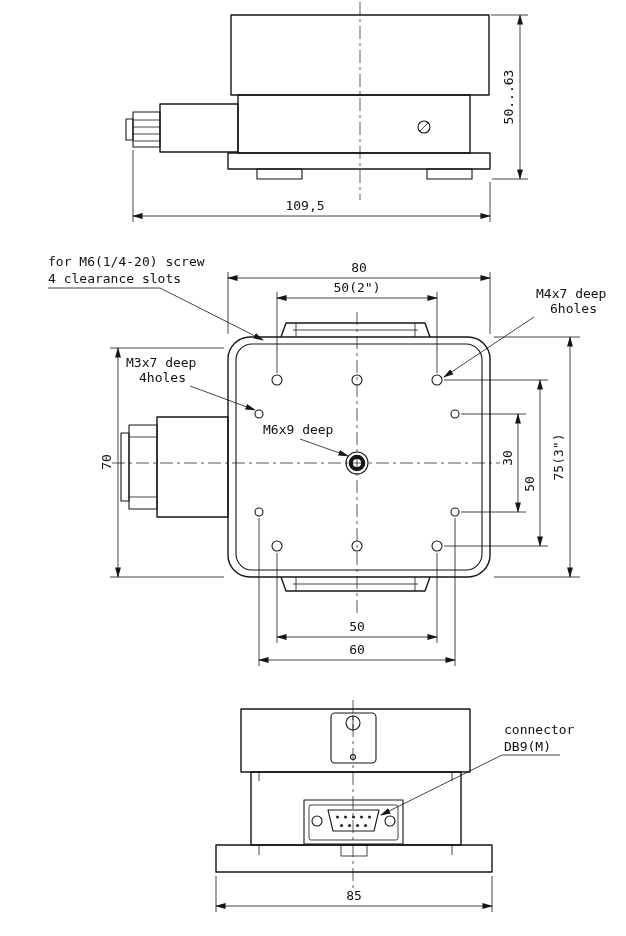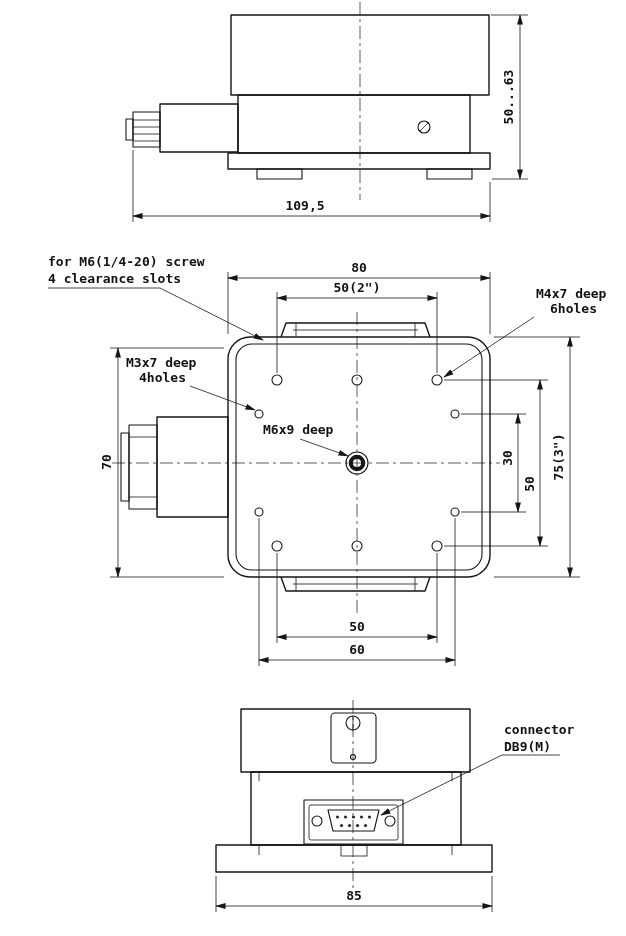--- a/index.html
+++ b/index.html
@@ -1,17 +1,17 @@
 <!DOCTYPE html>
 <html><head>
 <meta charset="utf-8">
 <style>
   html,body{margin:0;padding:0;background:#ffffff;}
   .sheet{width:626px;height:936px;background:#ffffff;position:relative;overflow:hidden;
-         font-family:"DejaVu Sans Mono", monospace;font-weight:bold;}
+         font-family:"DejaVu Sans Mono", monospace;}
   svg{display:block;}
   .outline{fill:none;stroke:#161616;stroke-width:1.4;stroke-linejoin:round;}
   .med{fill:none;stroke:#161616;stroke-width:1.1;stroke-linejoin:round;}
   .thin{fill:none;stroke:#161616;stroke-width:0.8;}
   .cl{fill:none;stroke:#161616;stroke-width:0.7;stroke-dasharray:13 4 3 4;}
   .dim{fill:none;stroke:#161616;stroke-width:0.8;}
   .ext{fill:none;stroke:#161616;stroke-width:0.8;}
   .leader{fill:none;stroke:#161616;stroke-width:0.8;}
   .hole{fill:none;stroke:#161616;stroke-width:1.1;}
   .ring{fill:none;stroke:#161616;stroke-width:4.2;}

